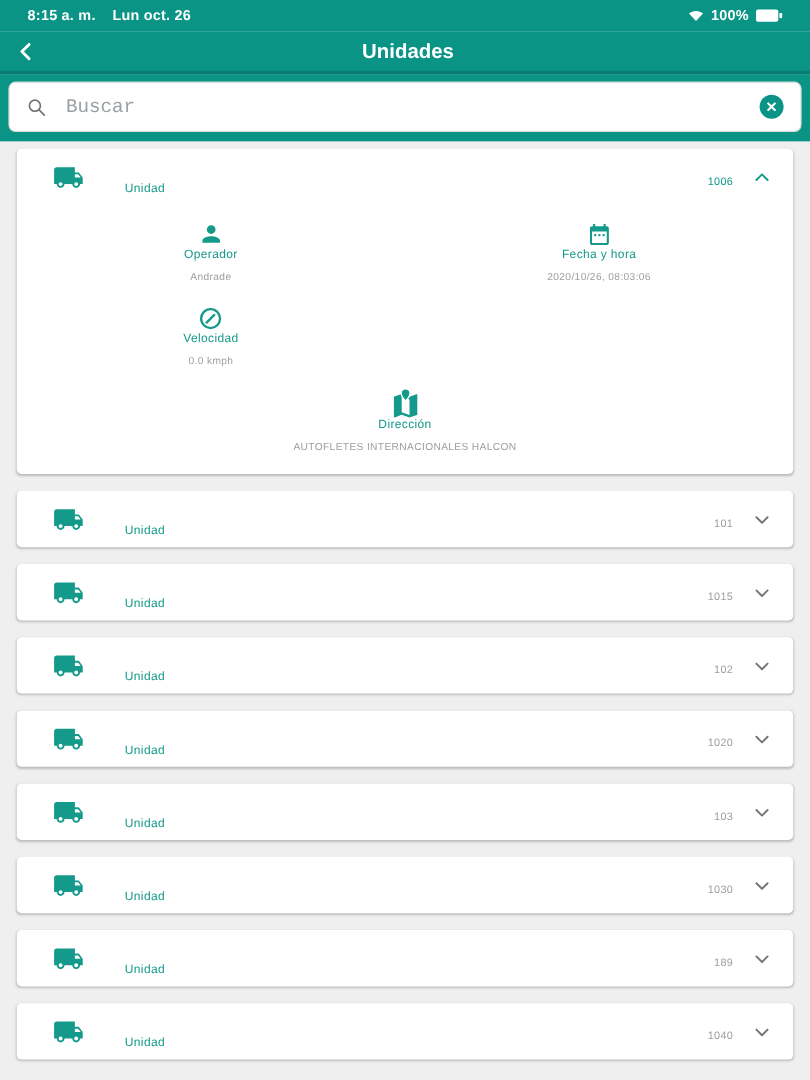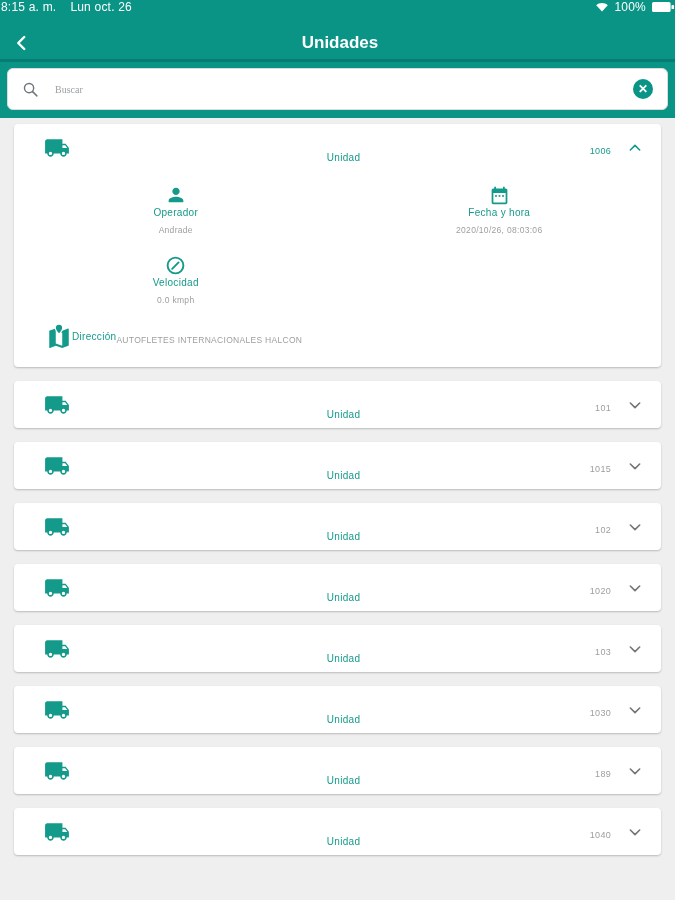--- a/index.html
+++ b/index.html
@@ -8,22 +8,22 @@
     font-family:"Liberation Sans", sans-serif;
     background:#efefef;
     width:675px; height:900px; overflow:hidden;
     -webkit-font-smoothing:antialiased;
   }
   .app { width:675px; height:900px; display:flex; flex-direction:column; }
 
   
   .status-bar {
     height:26px; background:#0a9486; color:#fff;
-    display:flex; align-items:flex-start; justify-content:space-between;
-    padding:0 1px; font-size:12px; font-weight:400; letter-spacing:.2px;
+    display:flex; align-items:center; justify-content:space-between;
+    padding:0 23px; font-size:12px; font-weight:700; letter-spacing:.2px;
   }
   .status-left { display:flex; gap:14px; }
   .status-right { display:flex; align-items:center; gap:6px; }
   .wifi-svg, .batt-svg { display:block; }
 
   
   .app-bar {
     height:36px; background:#0a9486; color:#fff;
     display:flex; align-items:center; position:relative;
     border-bottom:3px solid #067d72;
@@ -35,55 +35,55 @@
   }
 
   
   .search-wrap { background:#0a9486; padding:6px 7px 8px 7px; }
   .search-box {
     background:#fff; border-radius:6px; height:42px;
     display:flex; align-items:center; padding:0 14px;
     border:1px solid #dcdcdc;
   }
   .search-box input {
-    flex:1; border:none; outline:none; font-size:10px; color:#444;
-    font-family:Liberation Serif, serif; margin-left:16px; background:transparent;
+    flex:1; border:none; outline:none; font-size:16px; color:#444;
+    font-family:Liberation Mono, monospace; margin-left:16px; background:transparent;
   }
   .search-box input::placeholder { color:#9aa0a3; }
   .clear-btn {
     width:20px; height:20px; border-radius:50%; background:#0a9486;
     color:#fff; display:flex; align-items:center; justify-content:center;
     font-size:12px; font-weight:700; cursor:pointer; line-height:1;
   }
 
   
   .content { flex:1; background:#efefef; padding:6px 14px 0 14px; overflow:hidden; }
   .card {
     background:#fff; border-radius:4px;
     box-shadow:0 1px 2px rgba(0,0,0,.22);
     margin-bottom:14px;
   }
   .row-header {
     height:47px; display:flex; align-items:center; padding:0 18px 0 30px;
   }
   .rh-left { width:60px; display:flex; align-items:center; }
-  .rh-center { flex:1; text-align:center; font-size:10px; color:#149a8a; letter-spacing:.3px;margin-top:20px; }
+  .rh-center { flex:1; text-align:left; font-size:10px; color:#149a8a; letter-spacing:.3px;margin-top:20px; }
   .rh-right { width:60px; display:flex; align-items:flex-end; justify-content:flex-end; gap:16px; }
   .rh-num { font-size:9px; color:#9e9e9e; letter-spacing:.3px; }
   .rh-num.teal { color:#149a8a; }
   .chev { display:block; cursor:pointer; }
 
   
   .details { padding:4px 0 18px 0; }
   .detail-grid { display:flex; flex-wrap:wrap; }
   .detail-item { width:50%; display:flex; flex-direction:column; align-items:center; padding:8px 0 10px 0; }
   .detail-item .d-icon { height:24px; display:flex; align-items:center; justify-content:center; }
   .d-label { margin-top:0; font-size:10px; color:#149a8a; letter-spacing:.3px; }
   .d-value { margin-top:7px; font-size:8.5px; color:#9e9e9e; letter-spacing:.3px; }
-  .address-item { display:flex; flex-direction:row; align-items:center; padding-top:8px;padding-left:32px; }
+  .address-item { display:flex; flex-direction:column; align-items:center; padding-top:8px; }
   .address-item .d-value { text-transform:uppercase; }
 
   .icon-teal { fill:#149a8a; }
   .stroke-teal { stroke:#149a8a; }
 </style>
 </head>
 <body>
 
 <svg width="0" height="0" style="position:absolute">
   <symbol id="sym-truck" viewBox="0 0 24 24">

